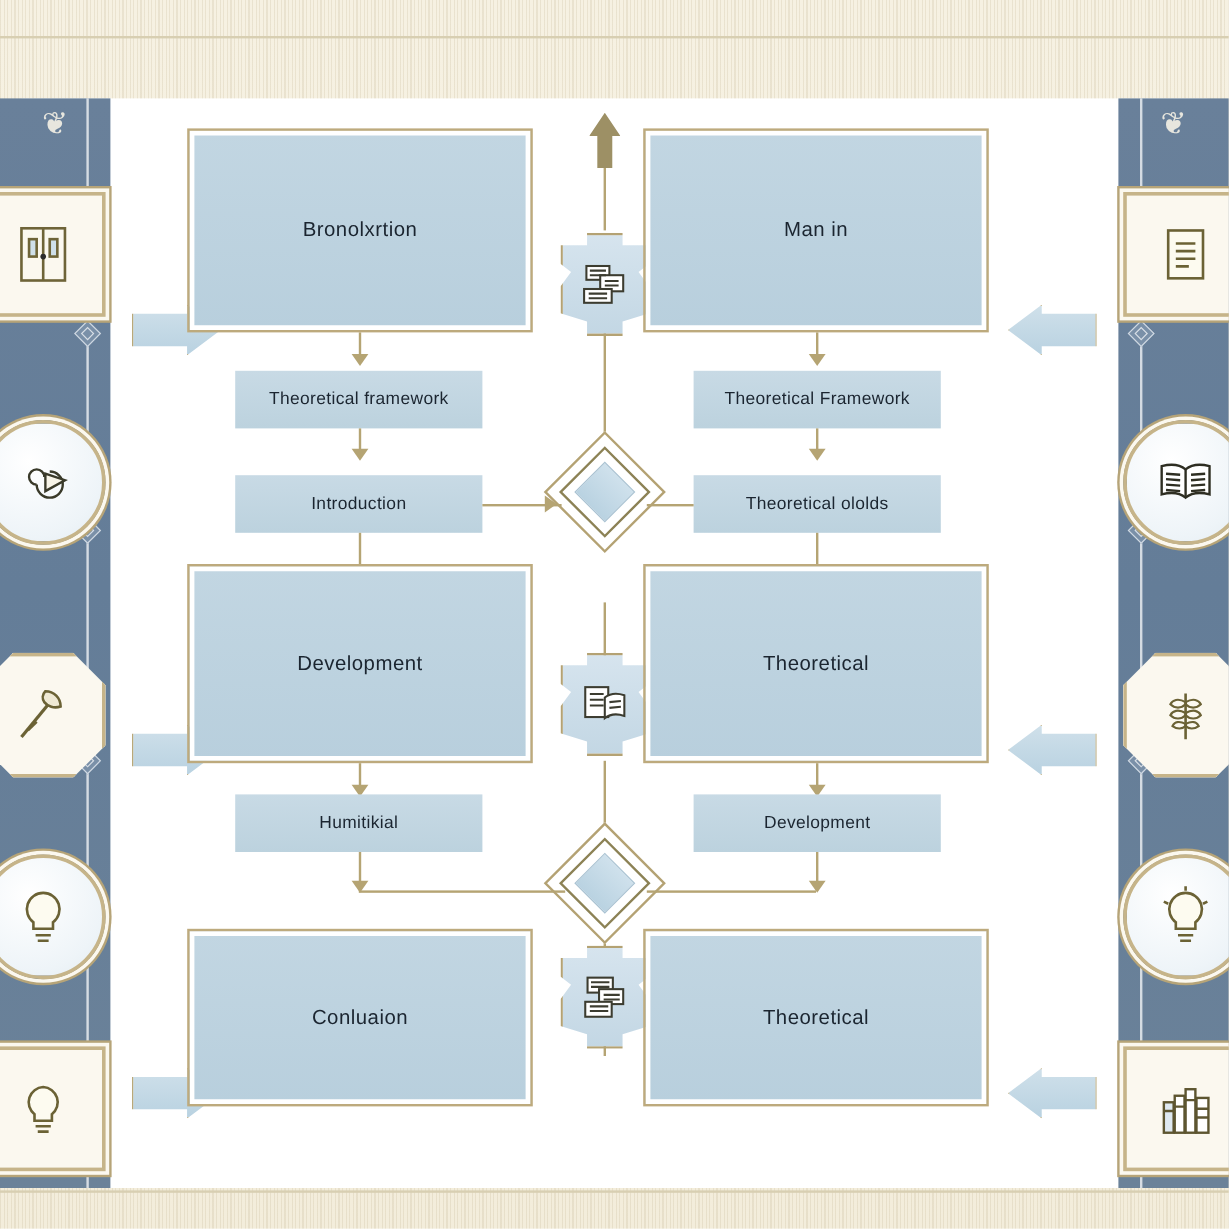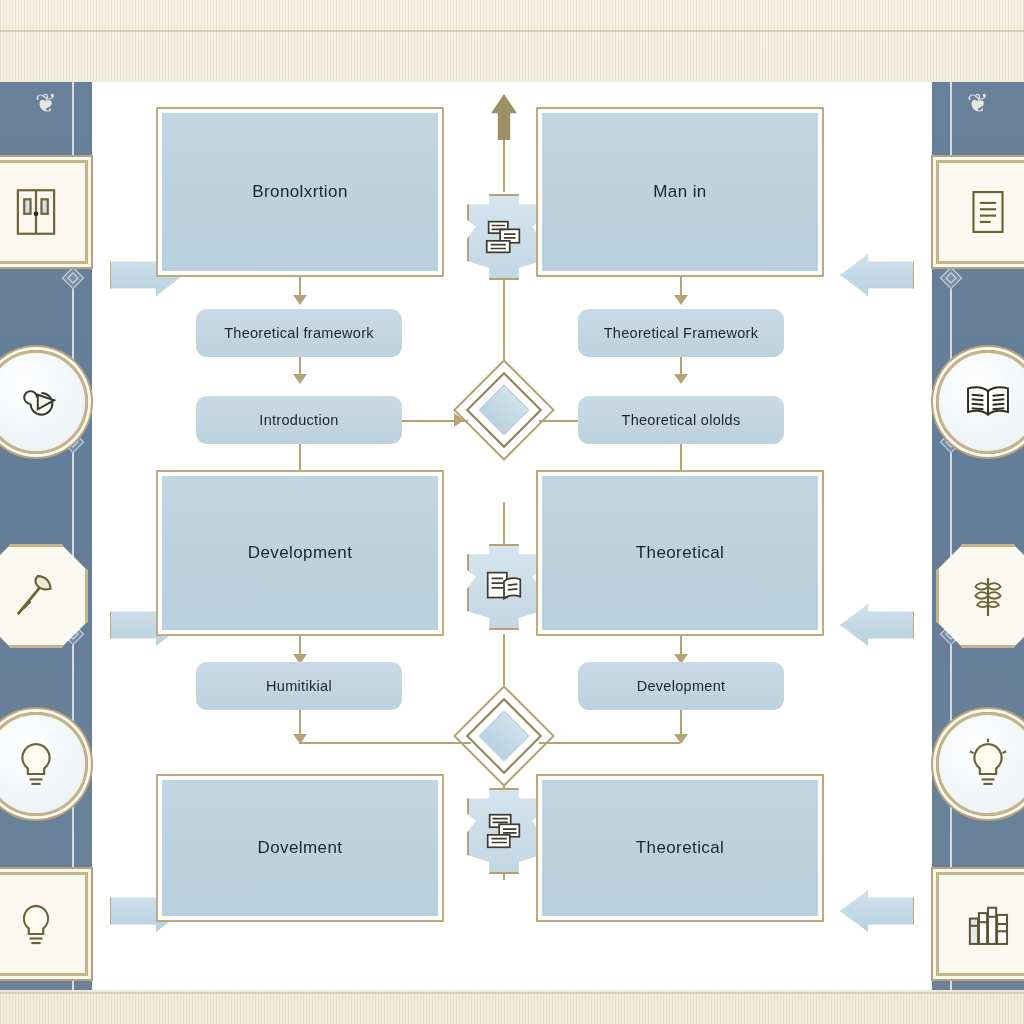--- a/index.html
+++ b/index.html
@@ -135,21 +135,21 @@
   .colbox span {
     color: #1b2530;
     font-size: 17px;
     letter-spacing: .4px;
     font-family: "Liberation Sans", sans-serif;
   }
 
   .pillbox {
     position: absolute;
     background: linear-gradient(180deg,#c8dae5 0%, #bcd2de 100%);
-    border-radius: 11px;
+    border-radius: 0;
     display: flex; align-items: center; justify-content: center;
   }
   .pillbox span {
     color: #1b2530;
     font-size: 14.5px;
     letter-spacing: .3px;
   }
 
   
   .vline {
@@ -455,21 +455,21 @@
 
     <div class="pillbox" style="left:178px; top:580px; width:206px; height:48px">
       <span>Humitikial</span>
     </div>
 
     <div class="vline" style="left:281px; top:628px; height:32px"></div>
     <div class="hline" style="left:281px; top:660px; width:172px"></div>
     <div class="chev" style="left:275px; top:652px"></div>
 
     <div class="colbox" style="left:138px; top:692px; width:288px; height:148px">
-      <span>Dovelment</span>
+      <span>Conluaion</span>
     </div>
 
     <div class="colbox" style="left:518px; top:25px; width:288px; height:170px">
       <span>Man in</span>
     </div>
 
     <div class="vline" style="left:662px; top:195px; height:22px"></div>
     <div class="chev" style="left:656px; top:213px"></div>
 
     <div class="pillbox" style="left:560px; top:227px; width:206px; height:48px">

